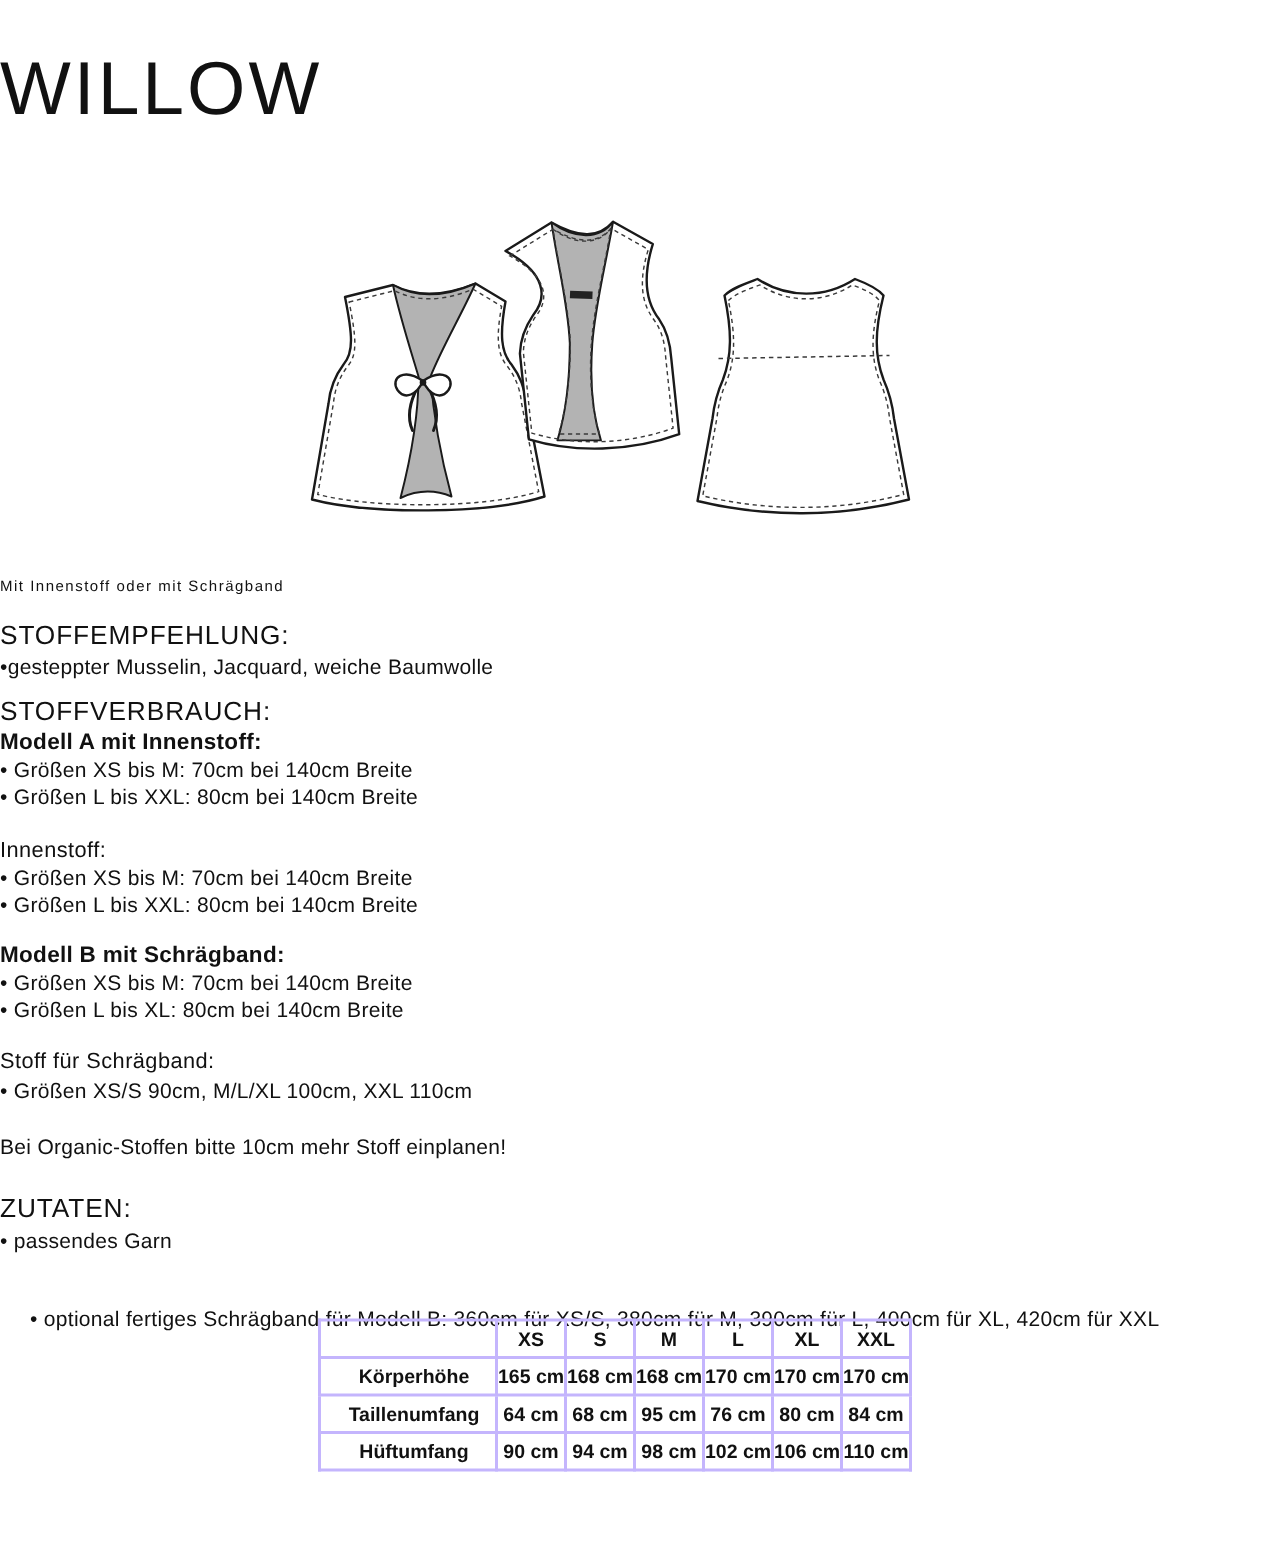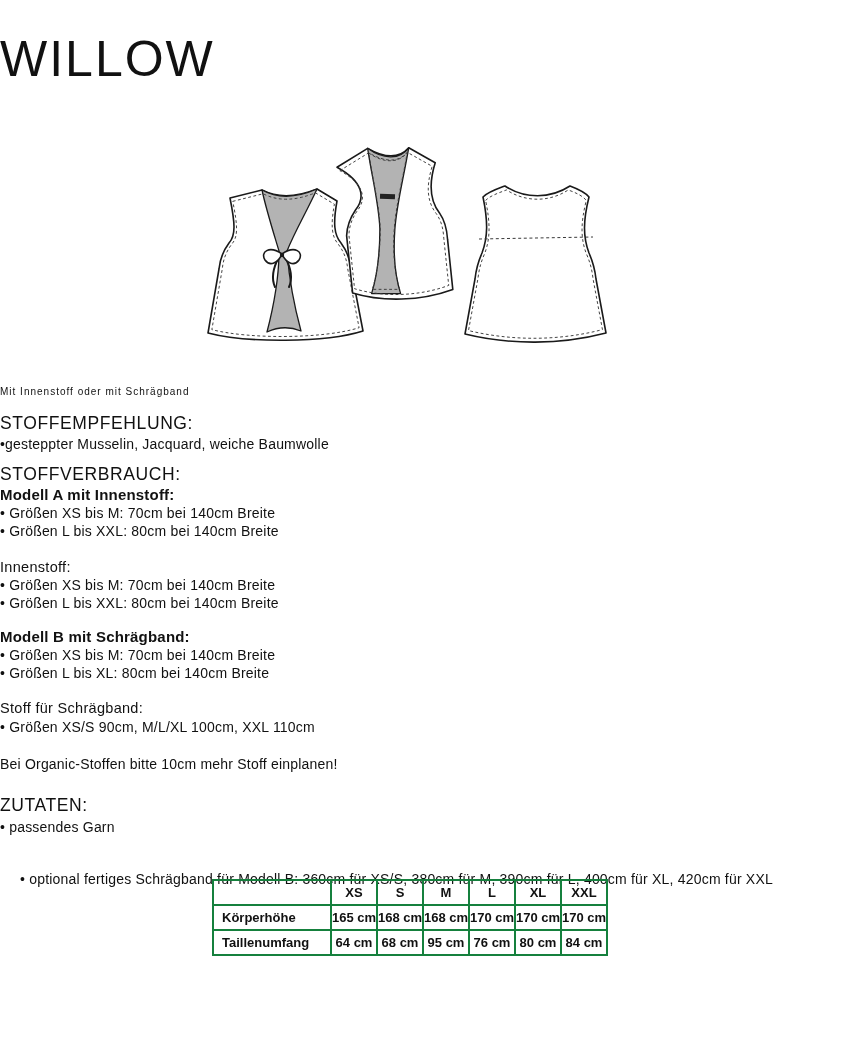--- a/index.html
+++ b/index.html
@@ -49,30 +49,30 @@
   .b-long { top: 871px; left: 20px; }
 
   table.size-table {
     position: absolute; top: 879px; left: 212px;
     border-collapse: collapse;
     table-layout: fixed;
     width: 396px;
     font-size: 13px; font-weight: bold;
   }
   table.size-table th, table.size-table td {
-    border: 2px solid #15803d;
+    border: 2px solid #c4b5fd;
     height: 25px;
     padding: 0;
     text-align: center;
     font-weight: bold;
     white-space: nowrap;
   }
   table.size-table col.label-col { width: 118px; }
   table.size-table col.size-col { width: 46px; }
-  table.size-table th.rowlabel { text-align: left; padding-left: 8px; margin-left: 44px; }
+  table.size-table th.rowlabel { text-align: center; padding-left: 8px; margin-left: 44px; }
 
   svg .outline { fill: #ffffff; stroke: #1a1a1a; stroke-width: 1.6; stroke-linejoin: round; }
   svg .lining  { fill: #b3b3b3; stroke: #1a1a1a; stroke-width: 1.3; stroke-linejoin: round; }
   svg .stitch  { fill: none; stroke: #3a3a3a; stroke-width: 1; stroke-dasharray: 3 2.6; }
   svg .bowpart { fill: #ffffff; stroke: #1a1a1a; stroke-width: 1.6; }
   svg .bowtail { fill: none; stroke: #1a1a1a; stroke-width: 2; stroke-linecap: round; }
 </style>
 </head>
 <body>
 
@@ -206,16 +206,25 @@
       </tr>
       <tr>
         <th class="rowlabel">Taillenumfang</th>
         <td>64 cm</td>
         <td>68 cm</td>
         <td>95 cm</td>
         <td>76 cm</td>
         <td>80 cm</td>
         <td>84 cm</td>
       </tr>
+      <tr>
+        <th class="rowlabel">Hüftumfang</th>
+        <td>90 cm</td>
+        <td>94 cm</td>
+        <td>98 cm</td>
+        <td>102 cm</td>
+        <td>106 cm</td>
+        <td>110 cm</td>
+      </tr>
     </tbody>
   </table>
 
 </div>
 
 </body></html>

